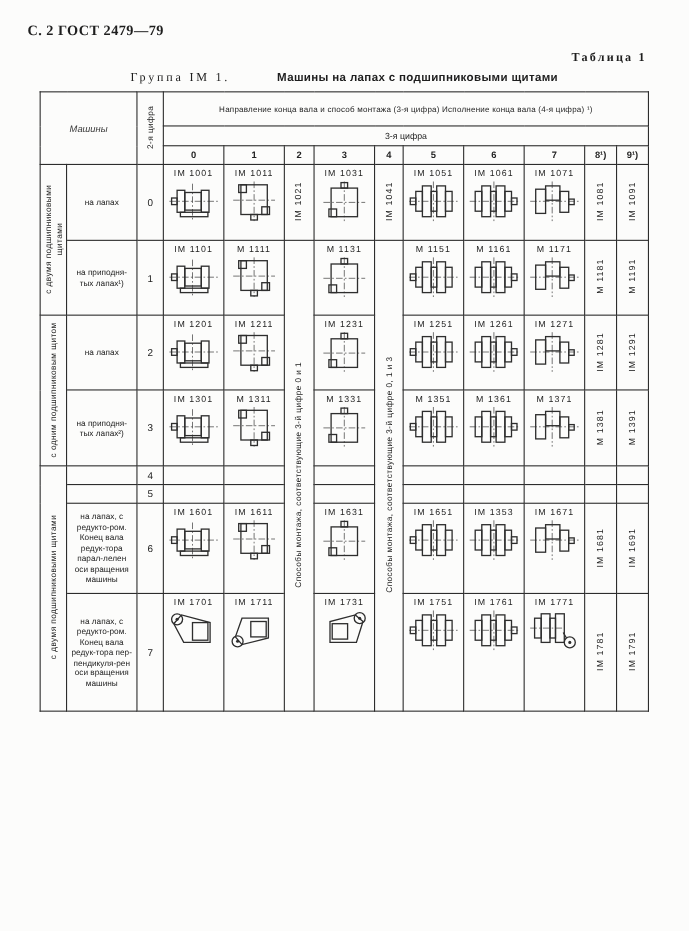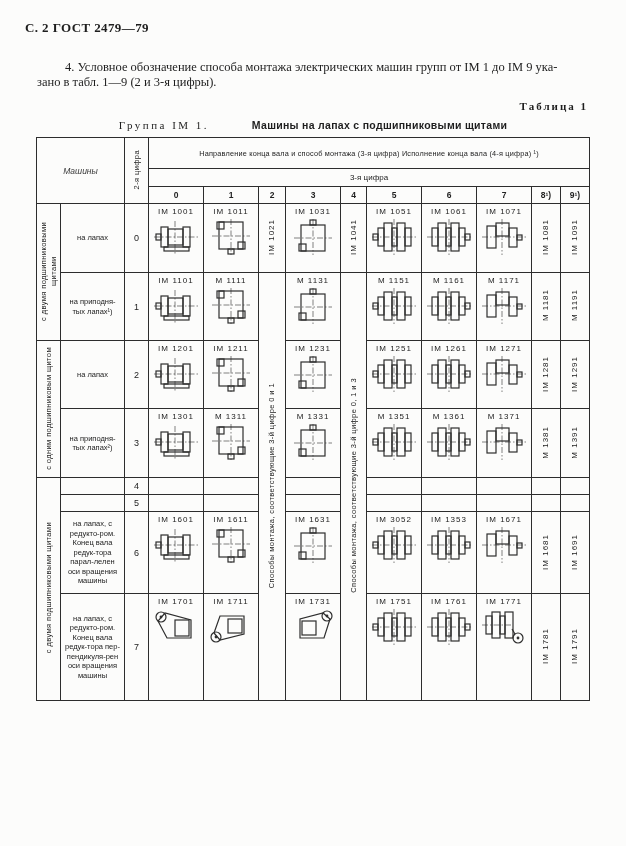--- a/index.html
+++ b/index.html
@@ -127,23 +127,20 @@
       <circle cx="37" cy="31" r="5"></circle>
         <circle cx="37" cy="31" r="1.4" fill="#2e2e2e" stroke="none"></circle>
       <path d="M31 22 L34 27"></path>
     </symbol>
   </defs>
 </svg>
 
 <div class="sheet">
   <div class="page-header">С. 2 ГОСТ 2479—79</div>
 
-  <div class="para"><span class="indent"></span><span>4. Условное обозначение способа  монтажа электрических машин групп от IM 1 до IM 9 ука-</span><br>
-    <span>зано в табл. 1—9 (2 и 3-я цифры).</span>
-  </div>
 
   <div class="table-label">Таблица 1</div>
 
   <div class="table-title">
     <span class="title-prefix">Группа IM 1.</span>
     <span class="title-main">Машины на лапах с подшипниковыми щитами</span>
   </div>
 
   <table>
     <colgroup>
@@ -450,21 +447,21 @@
           </td>
           <td class="dcell">
             <span class="code">IM 1631</span>
             <div class="draw">
               <svg class="machine" viewBox="0 0 46 40">
                 <use href="#motor-c"></use>
               </svg>
             </div>
           </td>
           <td class="dcell">
-            <span class="code">IM 3052</span>
+            <span class="code">IM 1651</span>
             <div class="draw">
               <svg class="machine" viewBox="0 0 46 40">
                 <use href="#motor-d"></use>
               </svg>
             </div>
           </td>
           <td class="dcell">
             <span class="code">IM 1353</span>
             <div class="draw">
               <svg class="machine" viewBox="0 0 46 40">

